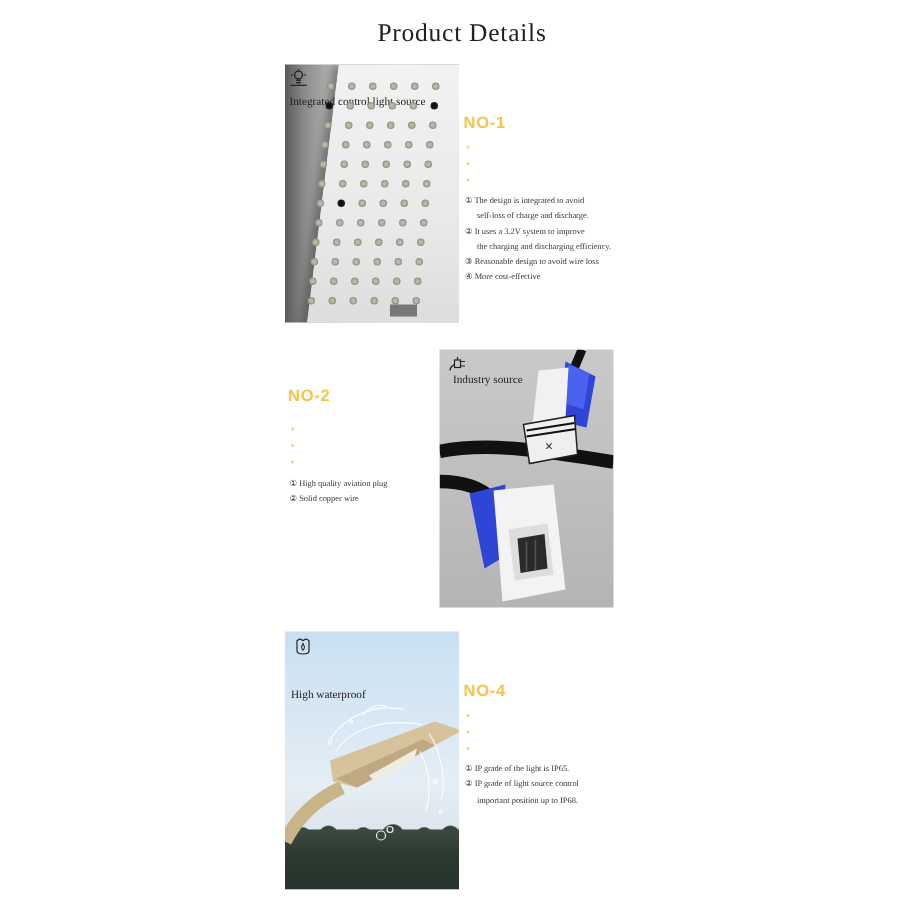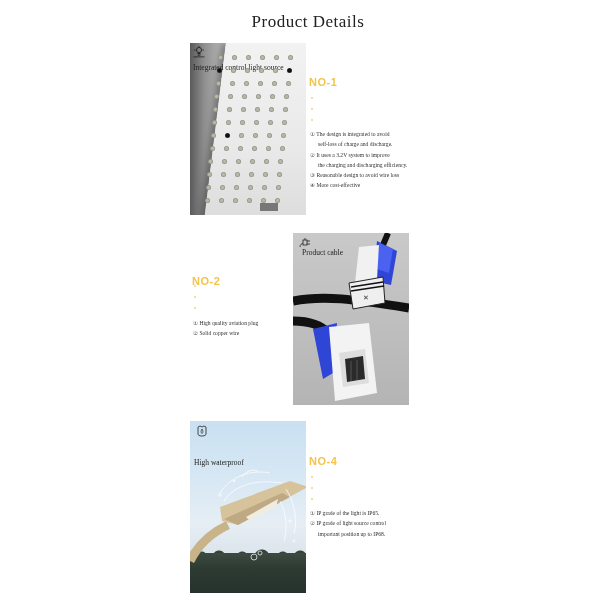--- a/index.html
+++ b/index.html
@@ -159,21 +159,21 @@
   </div>
 <ul class="feature-list" style="left:310px;top:129px">
   <li><span>①</span> <span>The design is integrated to avoid</span></li>
   <li class="cont">self-loss of charge and discharge.</li>
   <li><span>②</span> <span>It uses a 3.2V system to improve</span></li>
   <li class="cont">the charging and discharging efficiency.</li>
   <li><span>③</span> <span>Reasonable design to avoid wire loss</span></li>
   <li><span>④</span> <span>More cost-effective</span></li>
 </ul>
 
-<div class="no-title" style="left:192px;top:275px">NO-2</div>
+<div class="no-title" style="left:192px;top:258px">NO-2</div>
 <div class="dots" style="left:194px;top:285px">
     <span></span>
     <span></span>
     <span></span>
   </div>
 <ul class="feature-list" style="left:193px;top:318px">
   <li><span>①</span> <span>High quality aviation plug</span></li>
   <li><span>②</span> <span>Solid copper wire</span></li>
 </ul>
 
@@ -200,21 +200,21 @@
     <line x1="58" y1="128" x2="58" y2="148" stroke="#555" stroke-width="1"></line>
     <line x1="64" y1="127" x2="64" y2="147" stroke="#555" stroke-width="1"></line>
   </svg>
   <svg class="photo-icon" style="left:6px;top:3px" viewBox="0 0 12 12">
     <path d="M1 11 C1 8, 3 8, 4 7" fill="none" stroke="#222" stroke-width="0.8"></path>
     <rect x="4" y="4" width="4" height="5" fill="none" stroke="#222" stroke-width="0.8"></rect>
     <line x1="8" y1="5" x2="11" y2="5" stroke="#222" stroke-width="0.8"></line>
     <line x1="8" y1="8" x2="11" y2="8" stroke="#222" stroke-width="0.8"></line>
     <line x1="6" y1="2" x2="6" y2="4" stroke="#222" stroke-width="0.8"></line>
   </svg>
-  <div class="photo-label" style="left:9px;top:15px">Product cable</div>
+  <div class="photo-label" style="left:9px;top:15px">Industry source</div>
 </div>
 
 <div id="p3" class="photo">
   <div class="treeline"></div>
   <div class="trees"></div>
   <svg width="116" height="172" viewBox="0 0 116 172" style="position:absolute;left:0;top:0">
 
     <path d="M0 140 C10 120, 25 110, 38 104" stroke="#c9b48a" stroke-width="9" fill="none"></path>
 
     <polygon points="30,86 100,60 118,66 48,104 32,100" fill="#d6c39c"></polygon>

